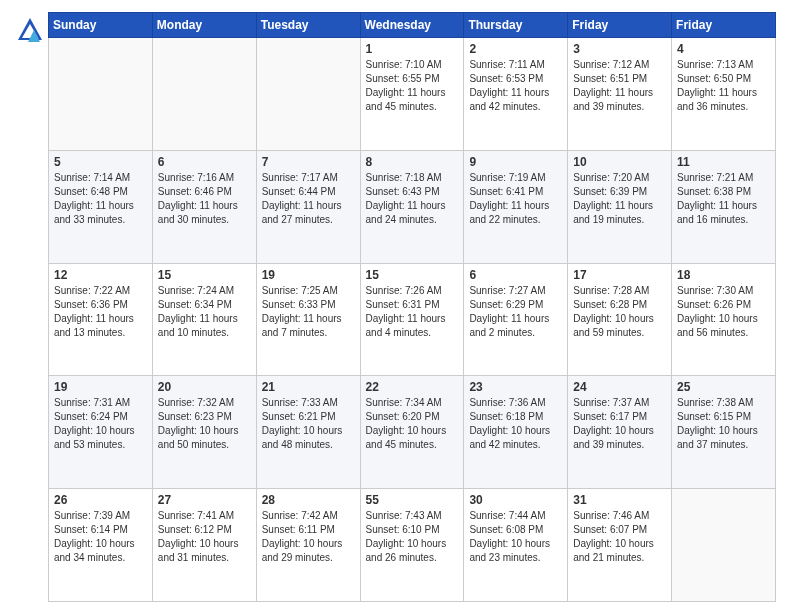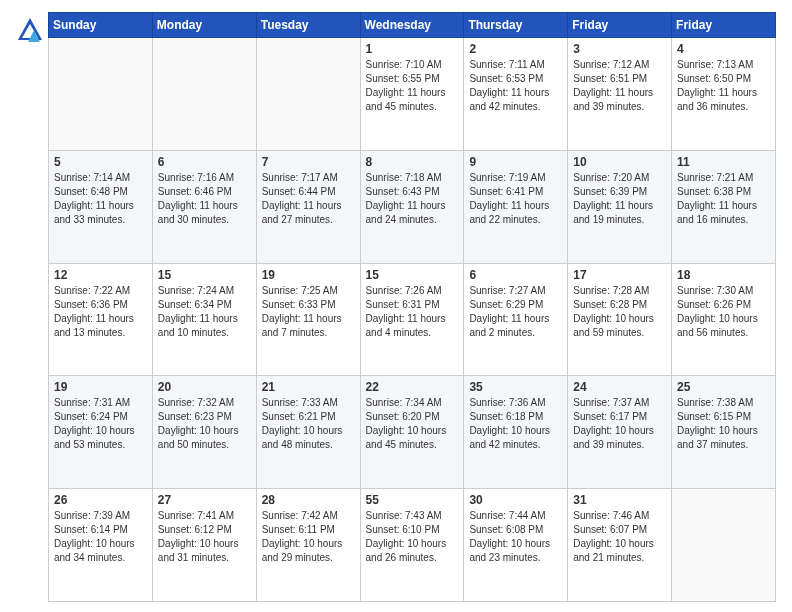--- a/index.html
+++ b/index.html
@@ -234,21 +234,21 @@
           </td>
           <td>
             <span class="day-number">21</span>
             <div class="day-info">Sunrise: 7:33 AM<br>Sunset: 6:21 PM<br>Daylight: 10 hours and 48 minutes.</div>
           </td>
           <td>
             <span class="day-number">22</span>
             <div class="day-info">Sunrise: 7:34 AM<br>Sunset: 6:20 PM<br>Daylight: 10 hours and 45 minutes.</div>
           </td>
           <td>
-            <span class="day-number">35</span>
+            <span class="day-number">23</span>
             <div class="day-info">Sunrise: 7:36 AM<br>Sunset: 6:18 PM<br>Daylight: 10 hours and 42 minutes.</div>
           </td>
           <td>
             <span class="day-number">24</span>
             <div class="day-info">Sunrise: 7:37 AM<br>Sunset: 6:17 PM<br>Daylight: 10 hours and 39 minutes.</div>
           </td>
           <td>
             <span class="day-number">25</span>
             <div class="day-info">Sunrise: 7:38 AM<br>Sunset: 6:15 PM<br>Daylight: 10 hours and 37 minutes.</div>
           </td>

